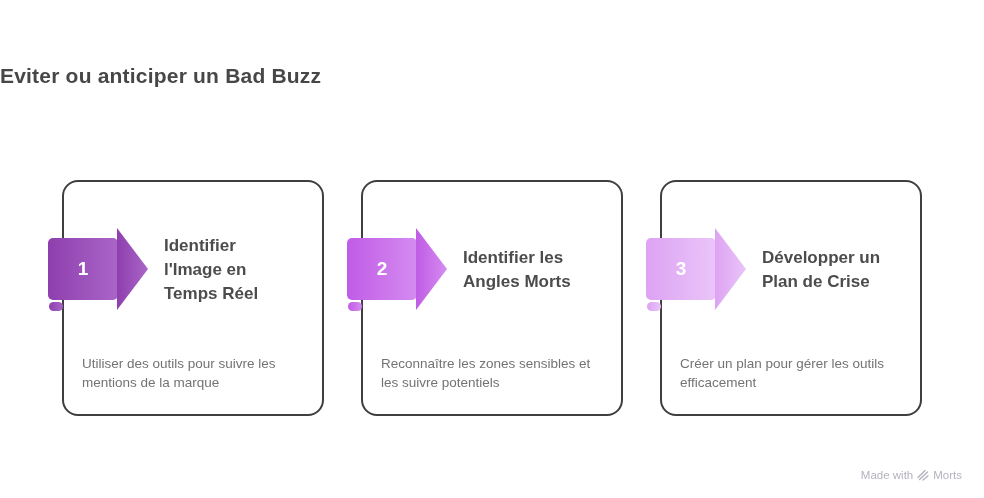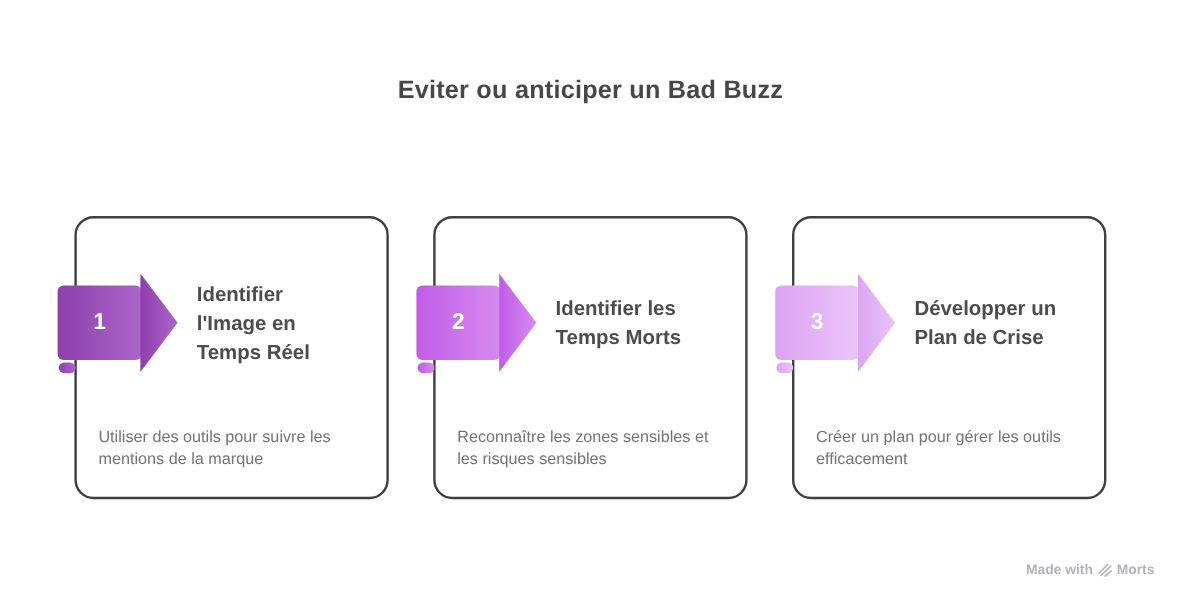--- a/index.html
+++ b/index.html
@@ -10,21 +10,21 @@
     height: 498px;
     background: #ffffff;
     overflow: hidden;
     font-family: "Liberation Sans", sans-serif;
   }
   .page-title {
     position: absolute;
     top: 64px;
     left: 0;
     width: 100%;
-    text-align: center;
+    text-align: left;
     font-size: 21px;
     font-weight: 700;
     color: #474747;
     letter-spacing: 0.2px;
   }
   .card {
     position: absolute;
     top: 180px;
     width: 262px;
     height: 236px;
@@ -79,21 +79,20 @@
   }
   .watermark {
     position: absolute;
     right: 22px;
     bottom: 17px;
     display: flex;
     align-items: center;
     gap: 4px;
     font-size: 11.5px;
     color: #b3b3be;
-    font-weight: bold;
   }
   .watermark svg { display: block; }
 </style>
 </head>
 <body>
 
 <div class="canvas">
 
   <div class="page-title">Eviter ou anticiper un Bad Buzz</div>
 
@@ -127,22 +126,22 @@
             <stop offset="1" stop-color="#d58bf0"></stop>
           </linearGradient>
         </defs>
         <rect x="0" y="10" width="70" height="62" rx="5" fill="url(#grad1)"></rect>
         <polygon points="69,0 100,41 69,82" fill="url(#grad1)"></polygon>
         <rect x="1" y="74" width="14" height="9" rx="4.5" fill="url(#grad1)"></rect>
       </svg>
       <div class="step-number">2</div>
     </div>
     <div class="card-title">Identifier les
-Temps Morts</div>
-    <div class="card-desc">Reconnaître les zones sensibles et les risques sensibles</div>
+Angles Morts</div>
+    <div class="card-desc">Reconnaître les zones sensibles et les suivre potentiels</div>
   </div>
 
   <div class="card card-3">
     <div class="arrow-wrap">
       <svg viewBox="0 0 100 82">
         <defs>
           <linearGradient id="grad2" x1="0" y1="0" x2="1" y2="0">
             <stop offset="0" stop-color="#dda3f2"></stop>
             <stop offset="1" stop-color="#eac5f9"></stop>
           </linearGradient>

